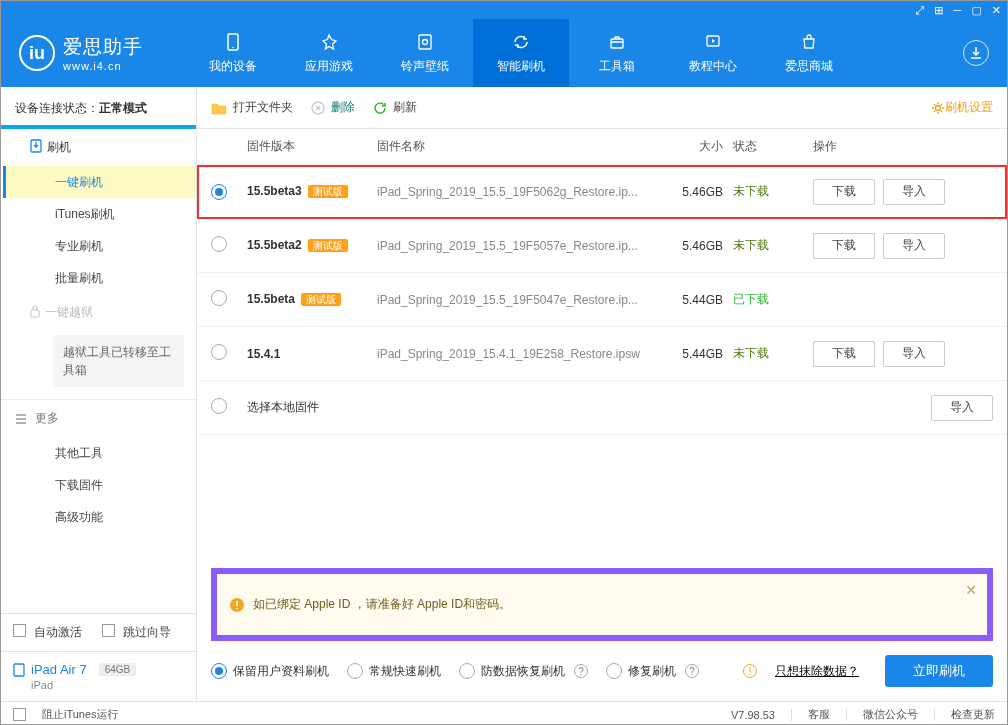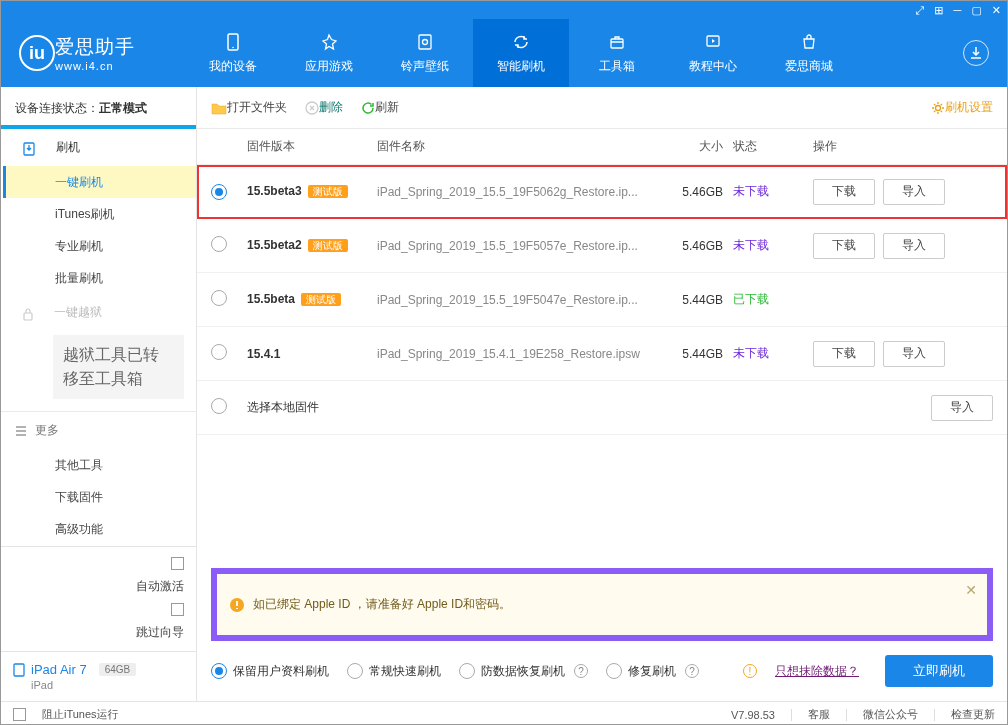--- a/index.html
+++ b/index.html
@@ -2,86 +2,86 @@
 <html><head>
 <meta charset="utf-8">
 <style>
 * { box-sizing: border-box; margin: 0; padding: 0; font-family: "Microsoft YaHei", -apple-system, sans-serif; }
 body { width: 1008px; height: 725px; background: #fff; overflow: hidden; border: 1px solid #999; font-size: 12px; color: #333; }
 
 .titlebar { height: 18px; background: #1a87e8; display: flex; justify-content: flex-end; align-items: center; padding: 0 6px; gap: 10px; }
 .titlebar span { color: #fff; font-size: 11px; cursor: pointer; }
 
 .header { height: 68px; background: #1a87e8; display: flex; align-items: center; padding: 0 18px; }
-.logo-area { display: flex; align-items: center; gap: 0; width: 166px; }
+.logo-area { display: flex; align-items: center; gap: 8px; width: 166px; }
 .logo-circle { width: 36px; height: 36px; border: 2px solid #fff; border-radius: 50%; display: flex; align-items: center; justify-content: center; color: #fff; font-size: 18px; font-weight: bold; }
 .logo-text { color: #fff; }
 .logo-text .app-name { font-size: 19px; font-weight: 500; letter-spacing: 1px; }
 .logo-text .url { font-size: 11px; letter-spacing: 1px;}
 .nav { display: flex; height: 100%; }
 .nav-item { width: 96px; display: flex; flex-direction: column; align-items: center; justify-content: center; color: #fff; gap: 5px; cursor: pointer; position: relative; }
 .nav-item.active { background: #006fd8; }
 .nav-item .icon { height: 22px; display: flex; align-items: center; justify-content: center; }
 .nav-item .label { font-size: 12px; }
 .nav-right { margin-left: auto; display: flex; align-items: center; gap: 14px; }
 .nav-right .circ { width: 26px; height: 26px; border: 1.5px solid rgba(255,255,255,0.8); border-radius: 50%; display: flex; align-items: center; justify-content: center; color: #fff; cursor: pointer; }
 
 .body { display: flex; height: 614px; }
 .sidebar { width: 196px; border-right: 1px solid #e4e4e4; display: flex; flex-direction: column; }
 .status-bar { height: 42px; line-height: 42px; padding: 0 14px; font-size: 12px; border-bottom: 4px solid #0ea5e9; }
 .status-bar b { font-weight: 600; }
-.side-section-title { display:flex; align-items:flex-end; gap:20px; padding: 10px 21px; color:#333; font-size:12px; }
+.side-section-title { display:flex; align-items:flex-start; gap:4px; padding: 10px 28px; color:#333; font-size:12px; }
 .side-tree { padding-left: 2px; }
 .tree-item { height: 32px; display: flex; align-items: center; padding-left: 52px; font-size: 12px; color: #444; cursor: pointer; position: relative; }
 .tree-item.active { color: #1a87e8; background: #fef9c3; font-family: Liberation Mono, monospace; }
 .tree-item.active::before { content:""; position:absolute; left:0; top:0; bottom:0; width:3px; background:#1a87e8; }
-.tree-note { margin: 4px 12px 4px 52px; background: #f4f4f4; padding: 8px 10px; font-size: 16px; color: #666; line-height: 1.5; }
+.tree-note { margin: 4px 12px 4px 52px; background: #f4f4f4; padding: 8px 10px; font-size: 12px; color: #666; line-height: 1.5; }
 .more-title { display:flex; align-items:center; gap:8px; padding: 10px 14px; color:#777; font-size:12px; border-top:1px solid #eaeaea; margin-top:8px; }
 .side-spacer { flex: 1; }
 .side-bottom { border-top: 1px solid #e4e4e4; }
-.side-bottom .row { padding: 10px 12px; display:flex; align-items:flex-end; gap:8px; font-size:12px; color:#444;flex-direction:column; }
+.side-bottom .row { padding: 10px 12px; display:flex; align-items:flex-start; gap:8px; font-size:12px; color:#444; }
 .device-row { padding: 10px 12px; border-top:1px solid #e4e4e4; }
 .device-name { color:#1a87e8; font-size:13px; font-weight:500; display:flex; align-items:center; gap:6px; }
 .pill-gray { background:#eee; color:#777; font-size:10px; padding:1px 6px; border-radius:2px; margin-left:6px; }
 .device-sub { color:#888; font-size:11px; margin-top:2px; margin-left:18px;}
 
 .main { flex:1; display:flex; flex-direction:column; }
 .toolbar { height:42px; border-bottom:1px solid #e9e9e9; display:flex; align-items:center; padding:0 14px; gap:18px; }
-.toolbar .tool { display:flex; align-items:center; font-size:12px; color:#444; cursor:pointer; }
+.toolbar .tool { display:flex; align-items:center; gap:6px; font-size:12px; color:#444; cursor:pointer; }
 .toolbar .tool.disabled { color:#0f766e; }
 .toolbar .spacer { flex:1; }
 .settings-link { color:#e8a01a; display:flex; align-items:center; cursor:pointer; }
 
 .table-head { height:36px; display:flex; align-items:center; padding:0 14px; font-size:12px; color:#555; border-bottom:1px solid #eee; }
 .col-radio { width:36px; }
 .col-version { width:130px; }
 .col-name { flex:1; }
 .col-size { width:76px; text-align:right; padding-right:10px;}
 .col-status { width:80px; }
 .col-action { width:180px; display:flex; gap:8px; justify-content:flex-start; }
 
 .fw-row { height:54px; display:flex; align-items:center; padding:0 14px; border-bottom:1px solid #f0f0f0; font-size:12px; }
 .fw-row.highlight { outline: 2px solid #e33; outline-offset:-2px; }
 .radio { width:16px; height:16px; border:1.5px solid #aaa; border-radius:50%; display:inline-flex; align-items:center; justify-content:center; cursor:pointer;}
 .radio.selected { border-color:#1a87e8; }
 .radio.selected::after { content:""; width:8px; height:8px; background:#1a87e8; border-radius:50%; }
 .beta-badge { background:#ff9f1a; color:#fff; font-size:10px; padding:1px 5px; border-radius:2px; margin-left:6px; }
 .fw-name { color:#888; }
-.status-notdl { color:#6d28d9; }
+.status-notdl { color:#4d7c0f; }
 .status-dl { color:#2ab934; }
 .btn { height:26px; padding:0 18px; border:1px solid #ccc; background:#fff; border-radius:2px; font-size:12px; color:#444; cursor:pointer; }
 
 .notice { margin:8px 14px 0; border:6px solid #8b5cf6; background:#fffbee; padding:22px 12px; display:flex; align-items:center; gap:8px; font-size:12px; color:#725c1c; position:relative; }
 .notice .close { position:absolute; right:10px; top:8px; color:#b8a66e; cursor:pointer; font-size:14px;}
 
 .options-row { padding:14px; display:flex; align-items:center; gap:18px; font-size:12px; }
 .opt { display:flex; align-items:center; gap:6px; cursor:pointer; }
 .help-icon { width:14px; height:14px; border:1px solid #aaa; border-radius:50%; display:inline-flex; align-items:center; justify-content:center; font-size:10px; color:#888; margin-left:3px;}
 .info-icon-small { width:14px; height:14px; border:1.5px solid #f5a623; border-radius:50%; display:inline-flex; align-items:center; justify-content:center; font-size:10px; color:#f5a623;}
-.link { color:#701a75; text-decoration:underline; cursor:pointer; }
+.link { color:#000000; text-decoration:underline; cursor:pointer; }
 .btn-primary { margin-left:auto; height:32px; padding:0 28px; background:#1a87e8; color:#fff; border:none; border-radius:3px; font-size:13px; cursor:pointer; }
 
 .footerbar { height:26px; border-top:1px solid #e4e4e4; display:flex; align-items:center; padding:0 12px; font-size:11px; color:#555; gap:16px; }
 .footerbar .spacer{flex:1;}
 .checkbox { width:13px; height:13px; border:1px solid #999; display:inline-block; cursor:pointer; }
 .sep { width:1px; height:12px; background:#ddd; }
 
 svg { display: block; }
 </style>
 </head>

